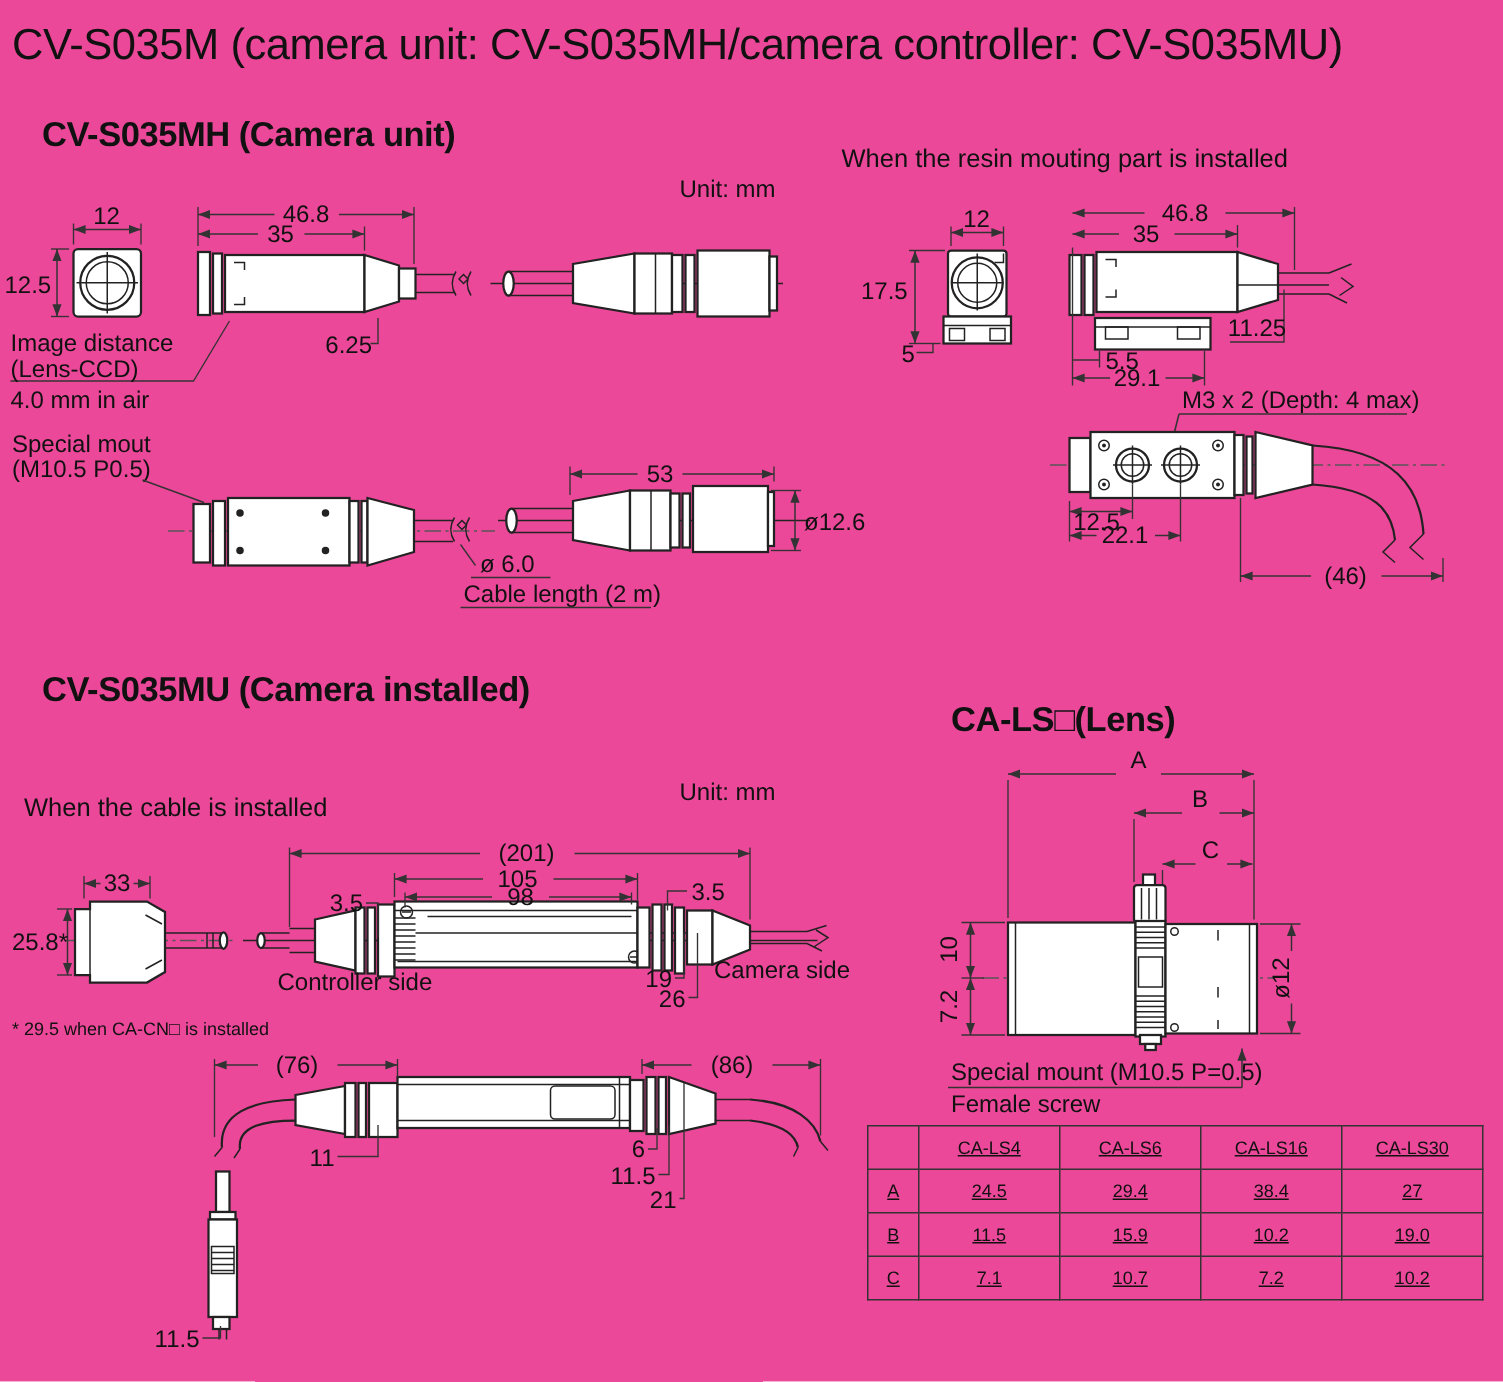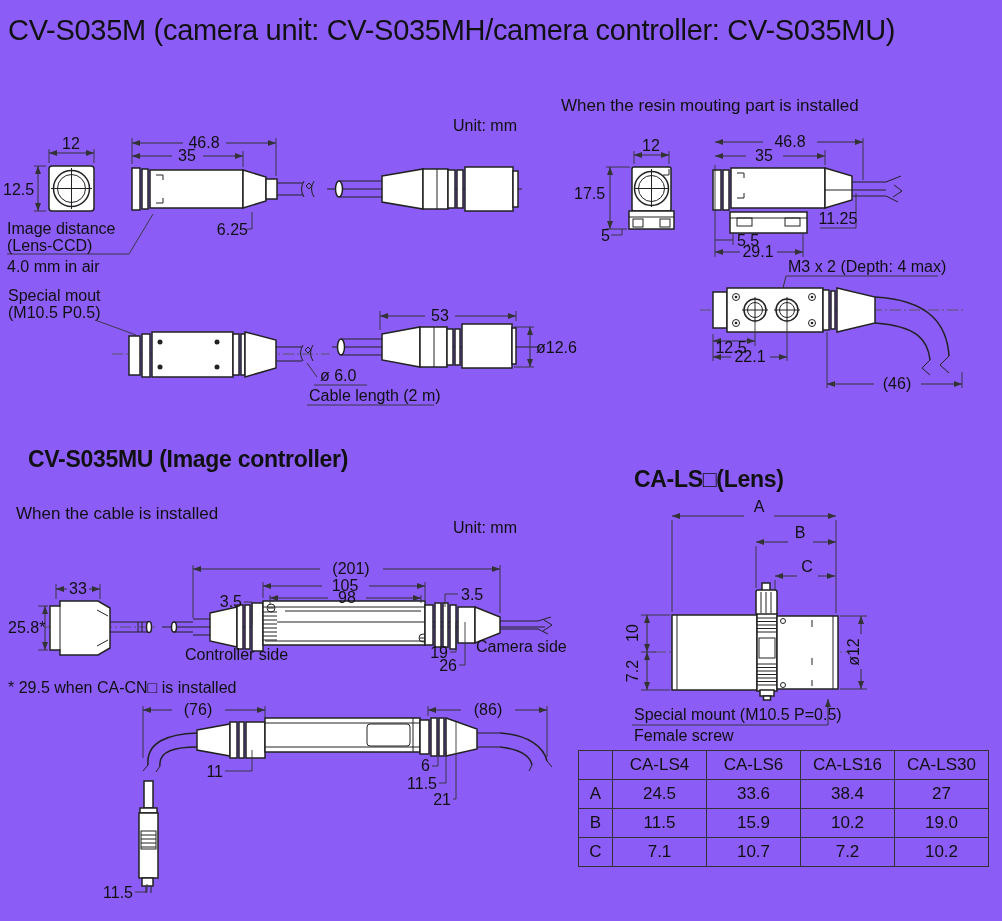--- a/index.html
+++ b/index.html
@@ -1,48 +1,49 @@
 <!DOCTYPE html>
 <html><head>
 <meta charset="utf-8">
 <style>
   html,body{margin:0;padding:0;background:#fff;}
-  .page{position:relative;width:1002px;height:921px;background:#8b5cf6;color:#111;
+  .page{position:relative;width:1002px;height:921px;background:#ec4899;color:#111;
         font-family:"Liberation Sans", sans-serif;overflow:hidden;}
   .abs{position:absolute;white-space:nowrap;}
   .title{font-size:29px;letter-spacing:-0.3px;}
   .h{font-size:23px;font-weight:bold;letter-spacing:-0.3px;}
   .note{font-size:17px;}
-  .foot{font-size:16px;}
+  .foot{font-size:12px;}
   svg{position:absolute;left:0;top:0;}
   svg text{font-family:"Liberation Sans", sans-serif;fill:#111;font-size:16px;}
   .o{fill:#fff;stroke:#222;stroke-width:1.5;}
   .on{fill:none;stroke:#222;stroke-width:1.5;}
   .t{fill:none;stroke:#222;stroke-width:1;}
   .x{fill:none;stroke:#333;stroke-width:0.9;}
   .d{fill:none;stroke:#333;stroke-width:1;}
   .cl{fill:none;stroke:#555;stroke-width:0.9;stroke-dasharray:11 3 2 3;}
   .dot{fill:#222;stroke:none;}
   table.lens{position:absolute;left:578px;top:750px;border-collapse:collapse;
-             font-size:17px;text-align:center;color:#111;}
+             font-size:12px;text-align:center;color:#111;text-decoration:underline;}
   table.lens td,table.lens th{border:1.4px solid #333;font-weight:normal;
              height:28px;padding:0;}
   table.lens .c0{width:33px;}
   table.lens .c{width:93px;}
 </style>
 </head>
 <body>
 
 <div class="page">
 
   <div class="abs title" style="left:8px;top:14px;">CV-S035M (camera unit: CV-S035MH/camera controller: CV-S035MU)</div>
+  <div class="abs h" style="left:28px;top:76px;">CV-S035MH (Camera unit)</div>
   <div class="abs note" style="left:561px;top:96px;">When the resin mouting part is installed</div>
-  <div class="abs h" style="left:28px;top:446px;">CV-S035MU (Image controller)</div>
+  <div class="abs h" style="left:28px;top:446px;">CV-S035MU (Camera installed)</div>
   <div class="abs h" style="left:634px;top:466px;">CA-LS□(Lens)</div>
-  <div class="abs note" style="left:16px;top:504px;">When the cable is installed</div>
+  <div class="abs note" style="left:16px;top:529px;">When the cable is installed</div>
   <div class="abs foot" style="left:8px;top:679px;">* 29.5 when CA-CN□ is installed</div>
 
   <svg width="1002" height="921" viewBox="0 0 1002 921">
     <defs>
       <marker id="ma" viewBox="0 0 10 10" refX="9" refY="5" markerWidth="9" markerHeight="9" orient="auto-start-reverse">
         <path d="M0,1.6 L9,5 L0,8.4 Z" fill="#333"></path>
       </marker>
     </defs>
 
     <g>
@@ -427,21 +428,21 @@
         <tr>
       <th class="c0"></th>
       <th class="c">CA-LS4</th>
       <th class="c">CA-LS6</th>
       <th class="c">CA-LS16</th>
       <th class="c">CA-LS30</th>
     </tr>
     <tr>
       <td>A</td>
       <td>24.5</td>
-      <td>33.6</td>
+      <td>29.4</td>
       <td>38.4</td>
       <td>27</td>
     </tr>
     <tr>
       <td>B</td>
       <td>11.5</td>
       <td>15.9</td>
       <td>10.2</td>
       <td>19.0</td>
     </tr>

